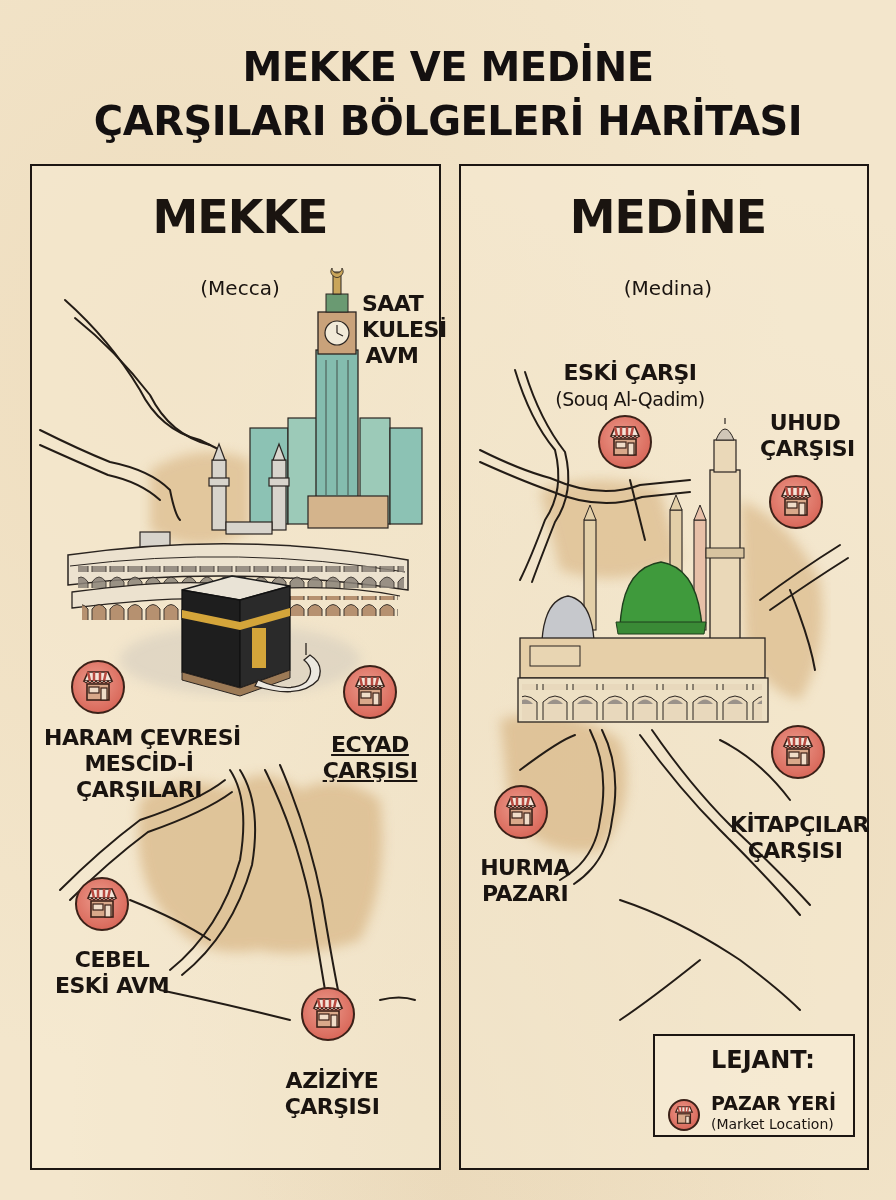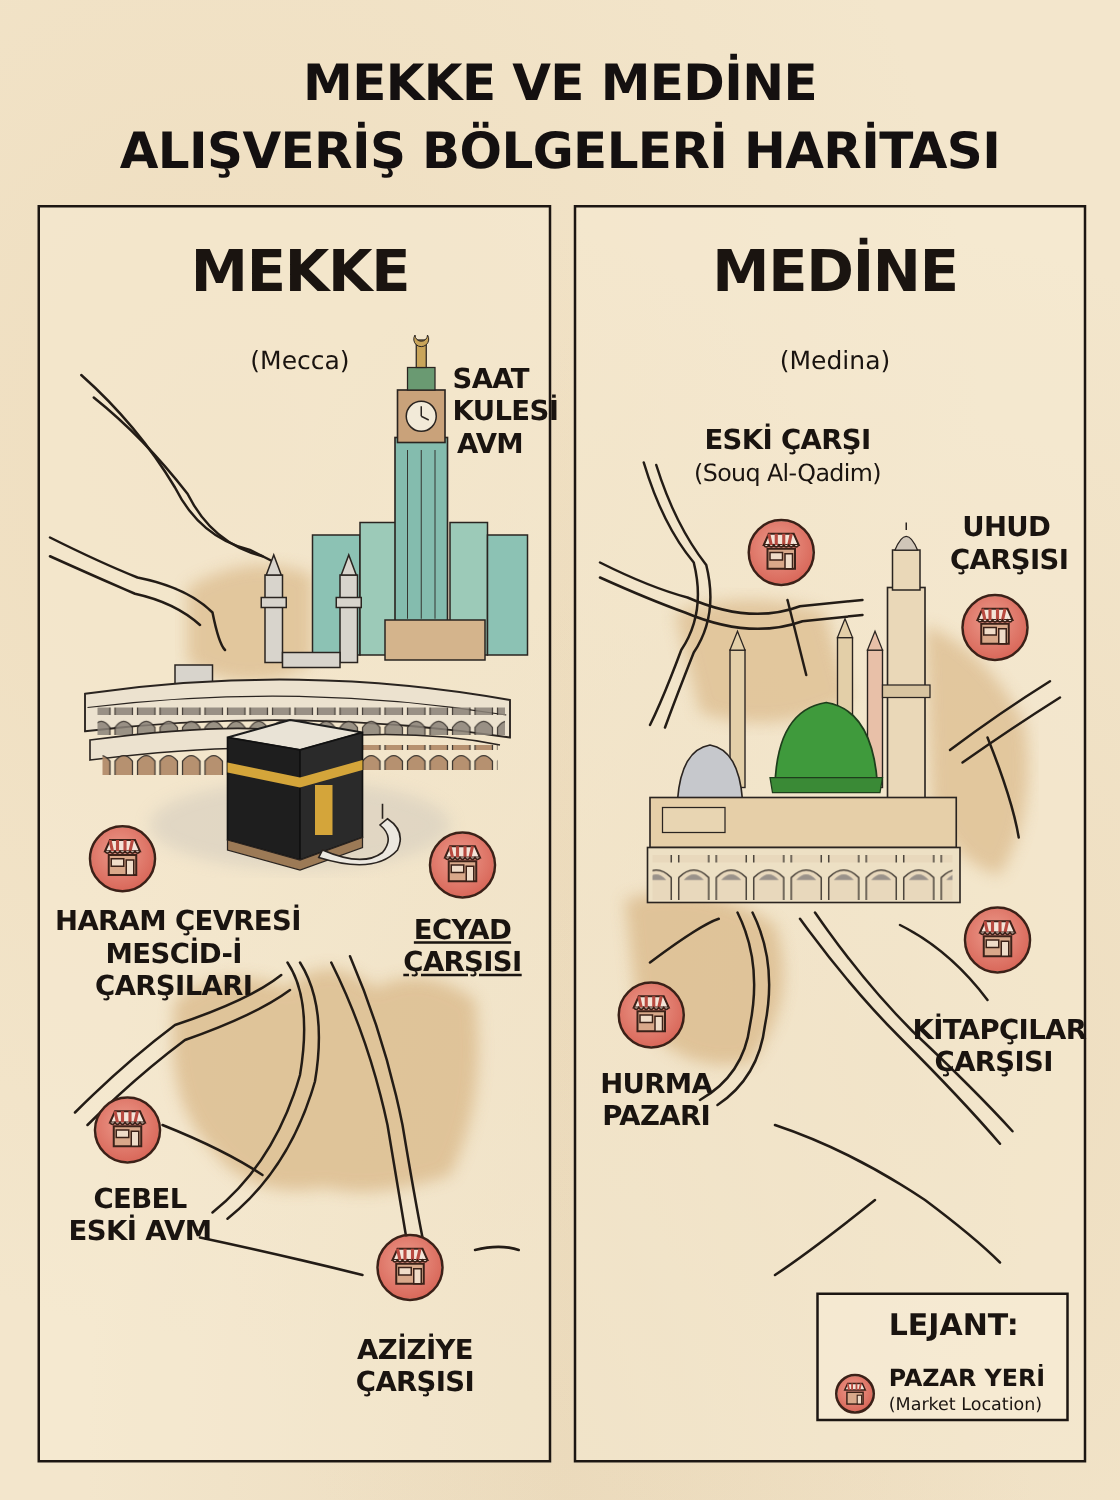--- a/index.html
+++ b/index.html
@@ -52,21 +52,21 @@
   .legend-title { position:absolute; left:56px; top:10px; font-weight:bold; font-size:24px; }
   .legend-pin { position:absolute; left:13px; top:63px; width:32px; height:32px; }
   .legend-pin svg { left:4px; top:4px; }
   .legend-label { position:absolute; left:56px; top:56px; font-weight:bold; font-size:19px; }
   .legend-sub { position:absolute; left:56px; top:80px; font-size:14px; }
 </style>
 </head>
 <body>
 
 <div class="title l1">MEKKE VE MEDİNE</div>
-<div class="title l2">ALIŞVERİŞ BÖLGELERİ HARİTASI</div>
+<div class="title l2">ÇARŞILARI BÖLGELERİ HARİTASI</div>
 
 <div class="panel" id="panel-mecca"></div>
 
 <div class="panel" id="panel-medina"></div>
 
 <svg class="svgmap" width="896" height="1200">
   <defs>
     <filter id="soft">
         <feGaussianBlur stdDeviation="6"></feGaussianBlur>
       </filter>
@@ -268,21 +268,21 @@
     <rect x="6" y="15" width="22" height="16" fill="#d9a88a" stroke="#3b2118" stroke-width="1.6"></rect>
     <rect x="8" y="18" width="10" height="6" fill="#f0dcc8" stroke="#3b2118" stroke-width="1.2"></rect>
     <rect x="20" y="19" width="6" height="12" fill="#f0dcc8" stroke="#3b2118" stroke-width="1.2"></rect>
   </svg>
 </div>
 <div class="label" style="left:282px; top:1068px; width:100px;">
   <span style="display:block">AZİZİYE</span>
   <span style="display:block">ÇARŞISI</span>
 </div>
 
-<div class="label" style="left:540px; top:340px; width:180px;">
+<div class="label" style="left:540px; top:360px; width:180px;">
   <span style="display:block">ESKİ ÇARŞI</span>
   <span class="sub">(Souq Al-Qadim)</span>
 </div>
 <div class="pin" style="left:598px; top:415px;">
   <svg width="34" height="34" viewBox="0 0 34 34">
     <path d="M3 12 L7 3 L27 3 L31 12 Z" fill="#f4e4d8" stroke="#3b2118" stroke-width="1.6"></path>
     <path d="M7 3 L9 12 M13 3 L13 12 M19 3 L19 12 M25 3 L23 12" stroke="#b84a40" stroke-width="2.5"></path>
     <path d="M3 12 Q5 15 7 12 Q9 15 11 12 Q13 15 15 12 Q17 15 19 12 Q21 15 23 12 Q25 15 27 12 Q29 15 31 12" fill="#f4e4d8" stroke="#3b2118" stroke-width="1.3"></path>
     <rect x="6" y="15" width="22" height="16" fill="#d9a88a" stroke="#3b2118" stroke-width="1.6"></rect>
     <rect x="8" y="18" width="10" height="6" fill="#f0dcc8" stroke="#3b2118" stroke-width="1.2"></rect>

